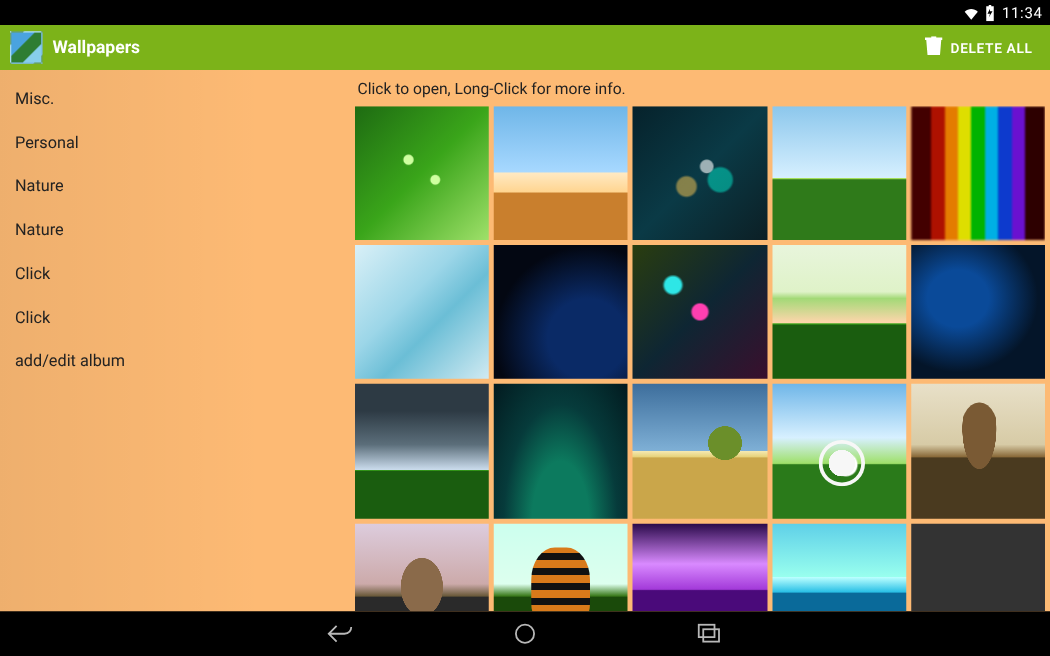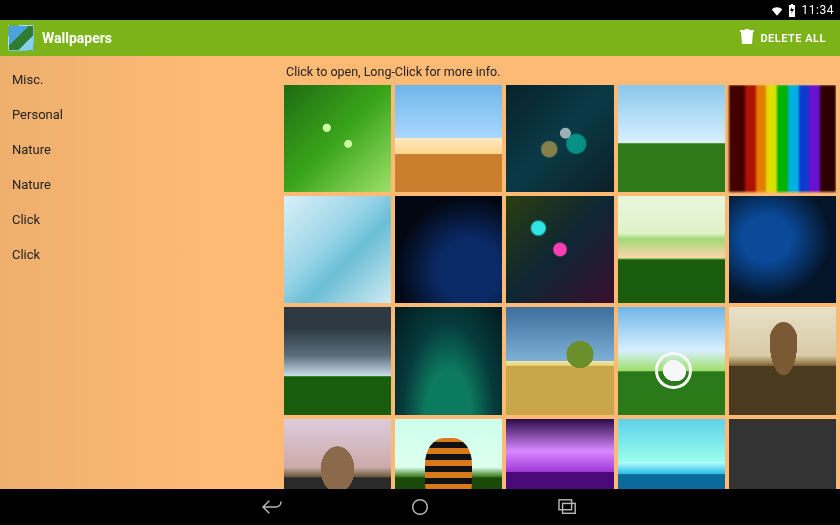--- a/index.html
+++ b/index.html
@@ -157,20 +157,21 @@
 </div>
 
 <div class="content">
   <div class="sidebar">
     <div class="side-item">Misc.</div>
     <div class="side-item">Personal</div>
     <div class="side-item">Nature</div>
     <div class="side-item">Nature</div>
     <div class="side-item">Click</div>
     <div class="side-item">Click</div>
+    <div class="side-item">add/edit album</div>
   </div>
 
   <div class="main">
     <div class="hint">Click to open, Long-Click for more info.</div>
     <div class="grid">
       <div class="thumb t0"></div>
       <div class="thumb t1"></div>
       <div class="thumb t2"></div>
       <div class="thumb t3"></div>
       <div class="thumb t4"></div>

